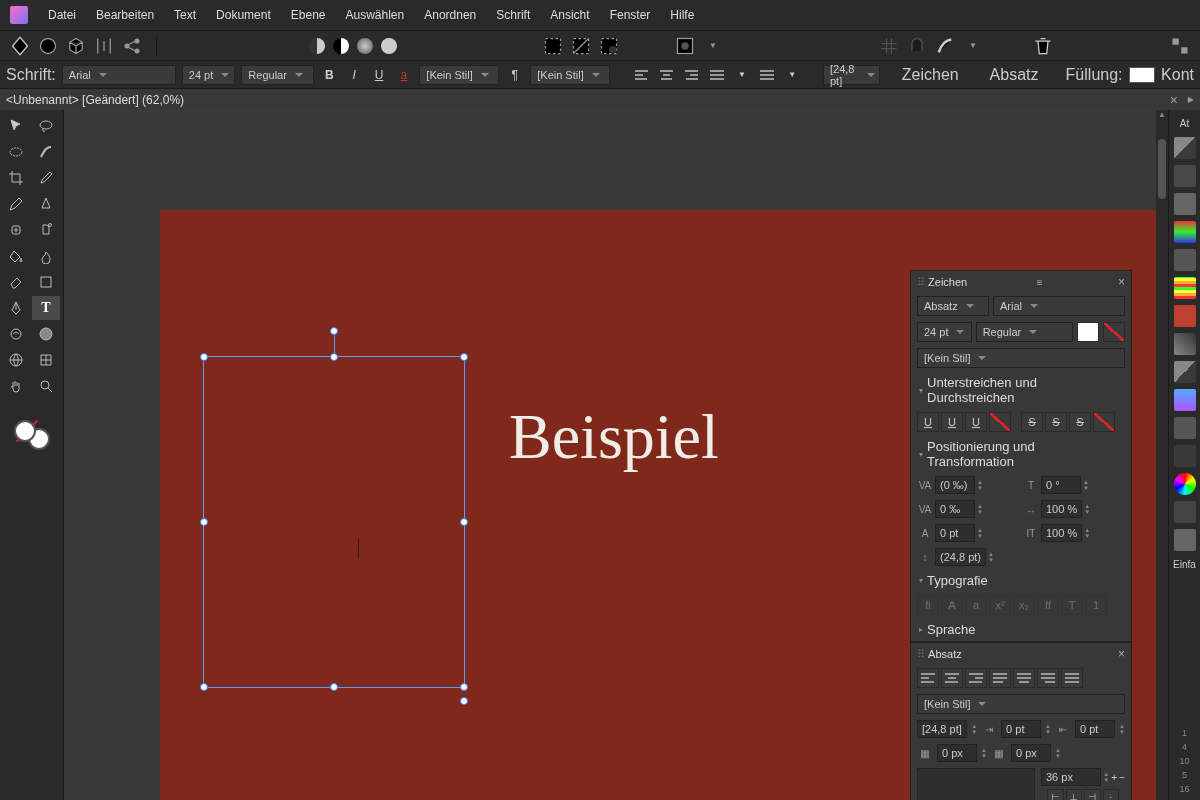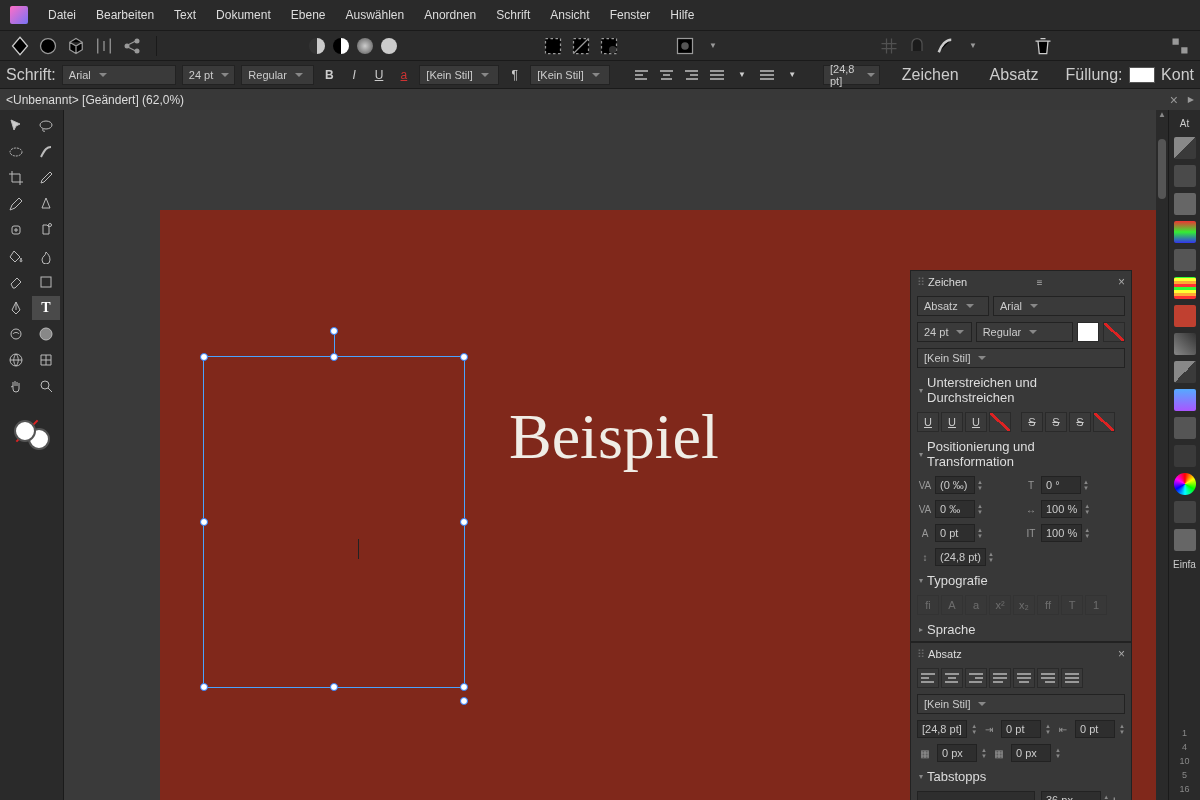--- a/index.html
+++ b/index.html
@@ -662,23 +662,20 @@
               <span>▼</span>
             </div>
           <span class="ni-label">▦</span>
             <div class="ni-val">0 px</div>
             <div class="spinner">
               <span>▲</span>
               <span>▼</span>
             </div>
           <div style="flex:1"></div>
         </div>
-        <div class="sub-head">
-            <span>Tabstopps</span>
-          </div>
         <div style="display:flex">
           <div class="tab-area" style="flex:1"></div>
           <div style="width:90px;padding:3px 6px 3px 0">
             <div style="display:flex;gap:2px;align-items:center">
               <div class="ni-val" style="flex:1">36 px</div>
               <div class="spinner">
                   <span>▲</span>
                   <span>▼</span>
                 </div>
               <span style="font-size:10px">+</span>

